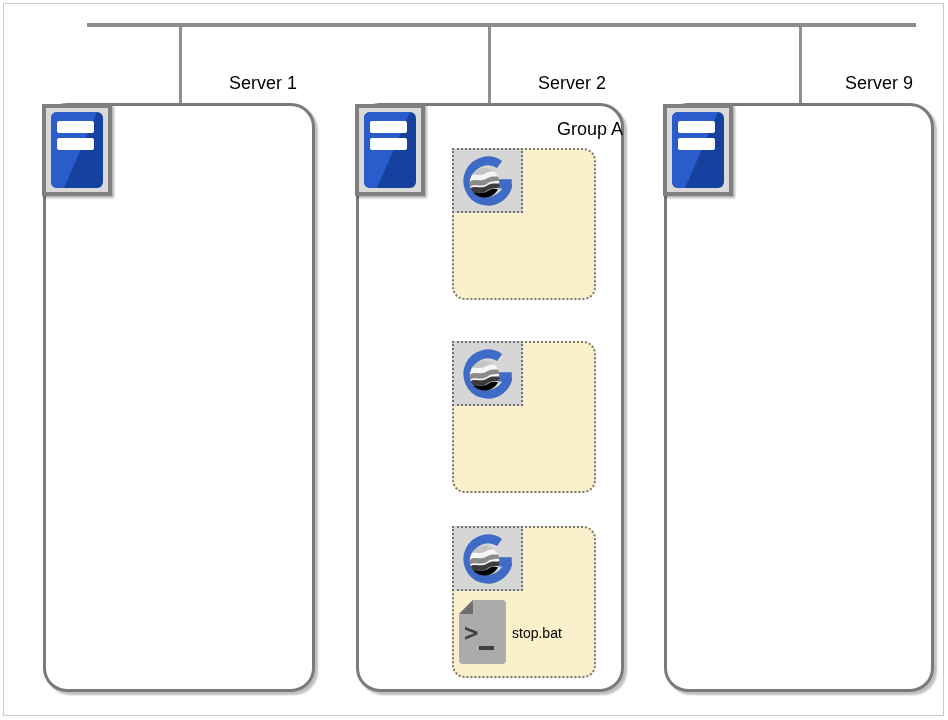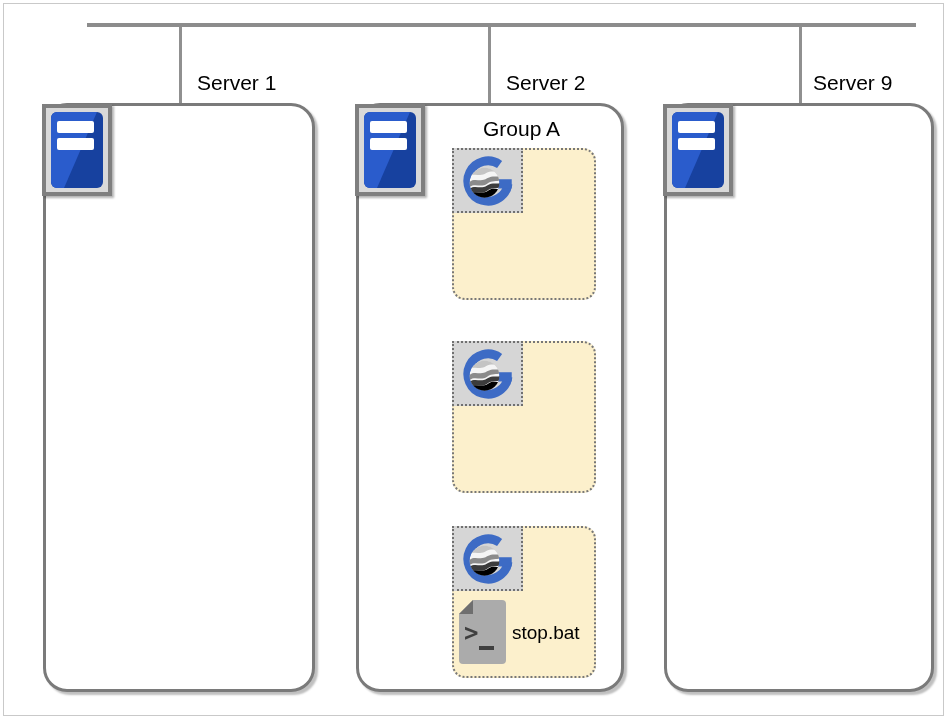--- a/index.html
+++ b/index.html
@@ -9,22 +9,22 @@
   }
   .frame{position:absolute;left:3px;top:3px;right:4px;bottom:4px;
     border:1px solid #c9c9c9;pointer-events:none;}
   .bus{position:absolute;background:#8c8c8c;}
   .bus.horizontal{left:87px;top:23px;width:829px;height:4px;}
   .connector{position:absolute;width:3px;top:27px;height:77px;background:#909090;}
   .connector.c1{left:179px;}
   .connector.c2{left:488px;}
   .connector.c3{left:799px;}
   .node-label{
-    position:absolute;height:22px;line-height:22px;text-align:left;
-    font-size:21px;color:#000;white-space:nowrap;
+    position:absolute;height:22px;line-height:22px;text-align:right;
+    font-size:18px;color:#000;white-space:nowrap;
   }
   .server-label{top:72px;width:100px;}
   .server-label.s1{left:197px;}
   .server-label.s2{left:506px;}
   .server-label.s3{left:813px;}
   .server-box{
     position:absolute;top:103px;height:589px;background:#ffffff;
     border:3px solid #7a7a7a;border-radius:24px;box-sizing:border-box;
     box-shadow:3px 3px 2px rgba(0,0,0,0.25);
   }
@@ -50,21 +50,21 @@
   .app-icon-frame{
     position:absolute;left:452px;width:71px;height:65px;box-sizing:border-box;
     background:#d6d6d6;border:2px dotted #707070;
     display:flex;align-items:center;justify-content:center;
   }
   .app-icon-frame.ga{top:148px;}
   .app-icon-frame.gb{top:341px;}
   .app-icon-frame.gc{top:526px;}
   .file-icon{position:absolute;left:458px;top:599px;width:49px;height:66px;}
   .file-label{position:absolute;left:512px;top:622px;height:22px;line-height:22px;
-    font-size:19px;color:#000;white-space:nowrap;}
+    font-size:14px;color:#000;white-space:nowrap;}
 </style>
 </head>
 <body>
 
 <div class="canvas">
   <div class="frame"></div>
 
   <div class="bus horizontal"></div>
   <div class="connector c1"></div>
   <div class="connector c2"></div>

